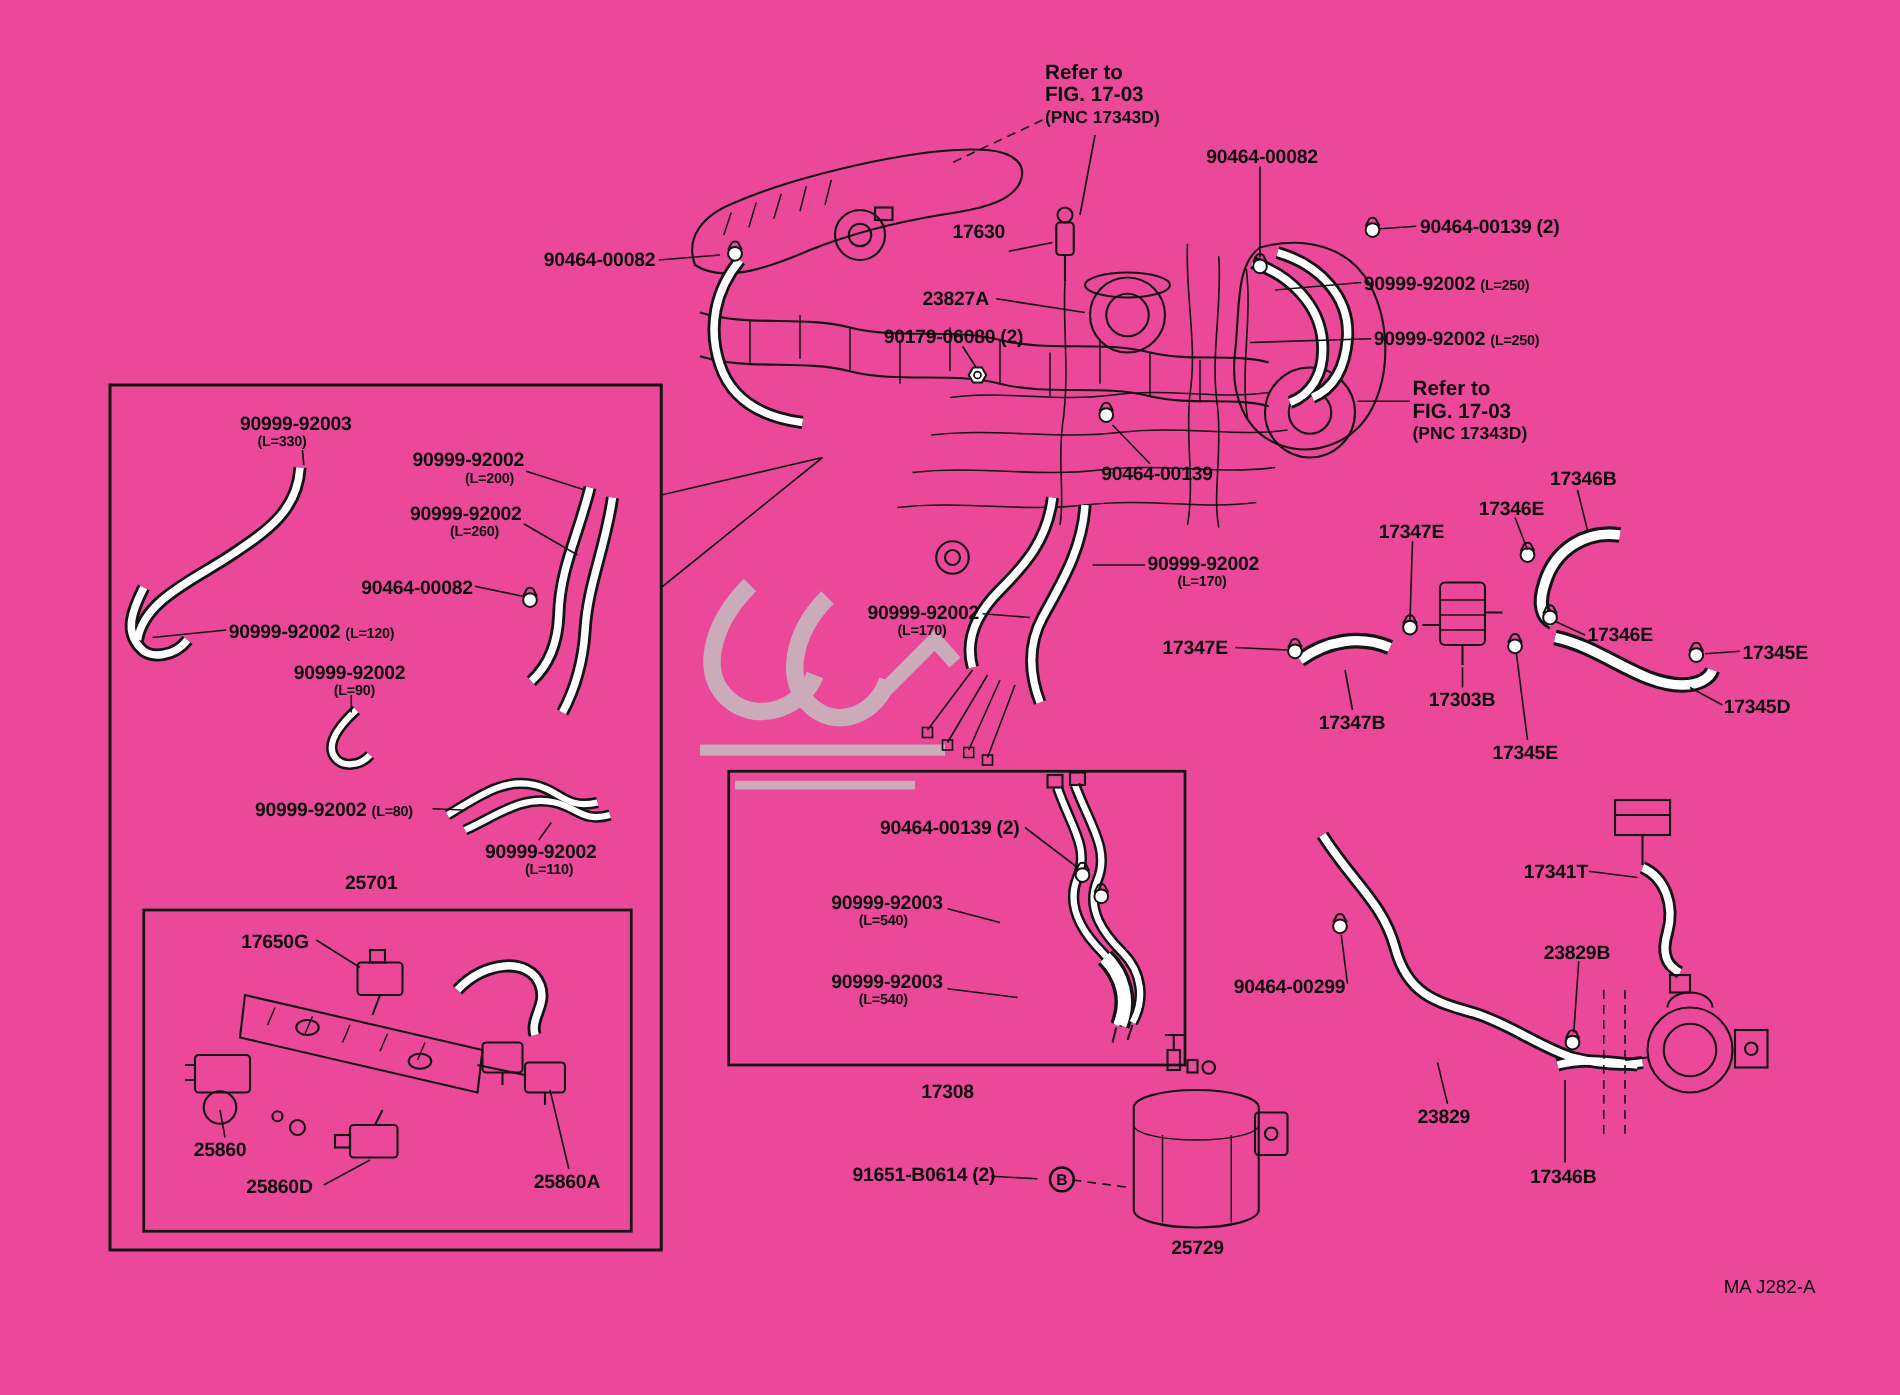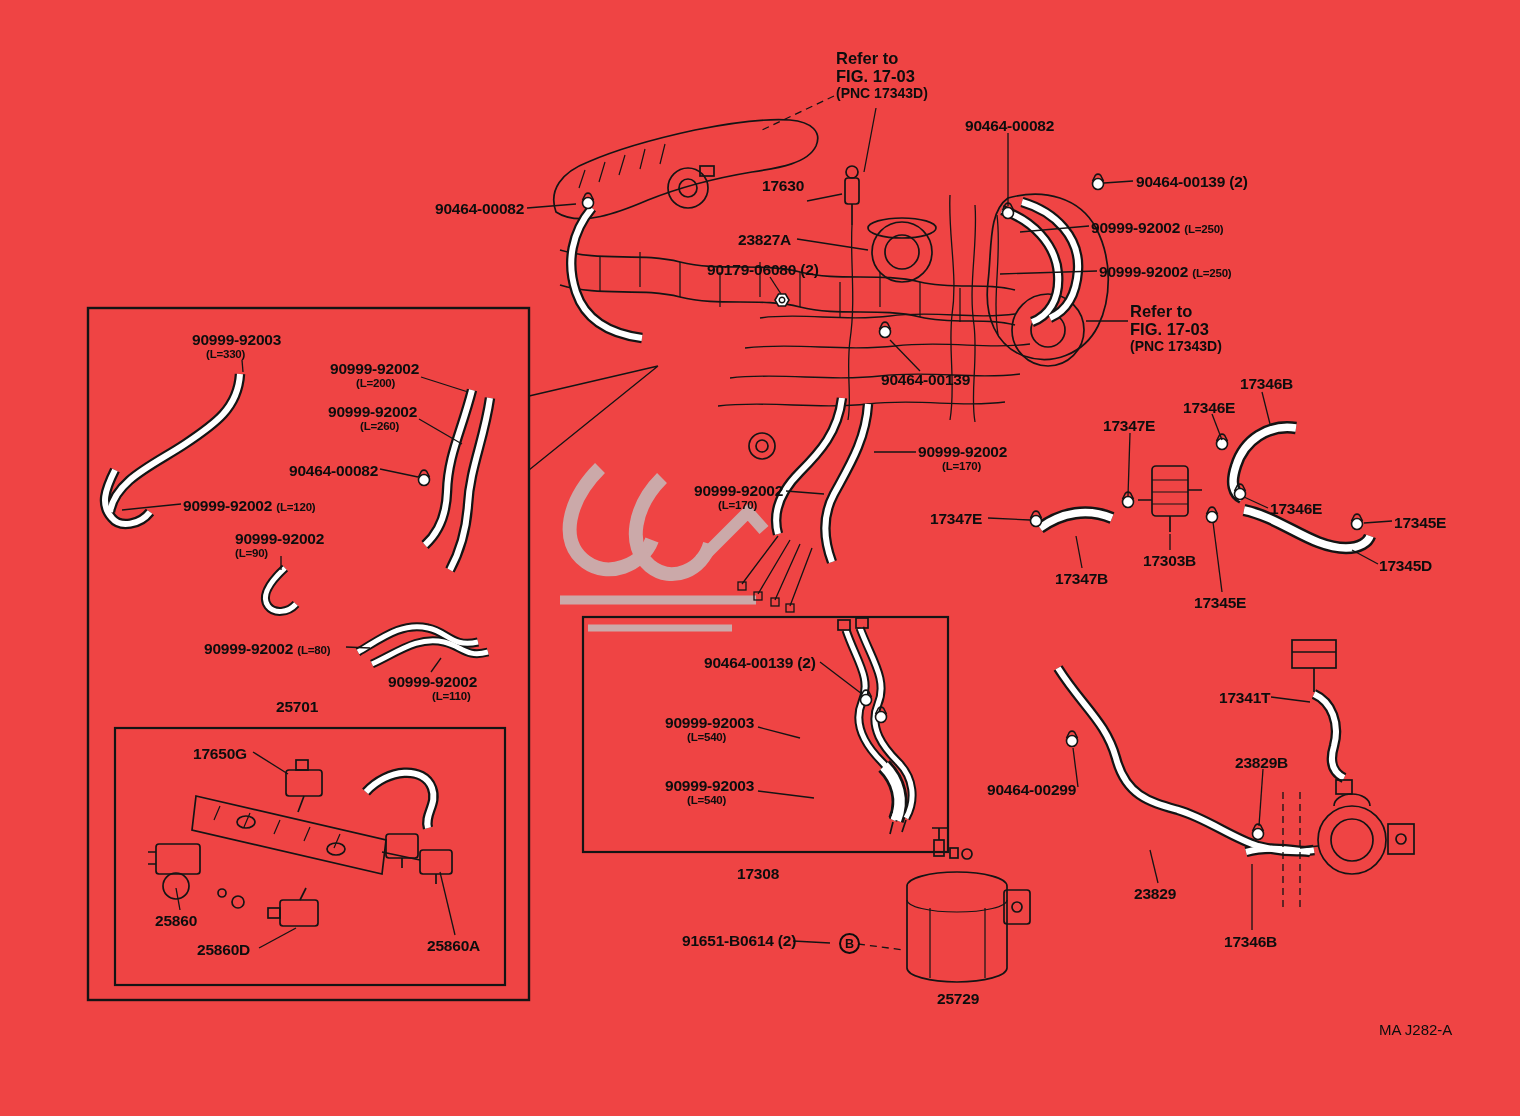--- a/index.html
+++ b/index.html
@@ -1,17 +1,17 @@
 <!DOCTYPE html>
 <html><head>
 <meta charset="utf-8">
 <style>
   *{margin:0;padding:0;box-sizing:border-box}
   html,body{background:#fff}
-  #stage{position:relative;width:1520px;height:1116px;background:#ef4444;overflow:hidden;
+  #stage{position:relative;width:1520px;height:1116px;background:#ec4899;overflow:hidden;
          font-family:"Liberation Sans",sans-serif}
   #stage > svg{position:absolute;left:0;top:0}
   .lbl{position:absolute;font-weight:bold;font-size:15.5px;line-height:1.12;color:#0d0d0d;
        white-space:nowrap;letter-spacing:-0.2px}
   .sub{font-size:11.5px;font-weight:bold}
   .below{display:block;font-size:11.5px}
   .refer{position:absolute;font-weight:bold;color:#0d0d0d;line-height:1.08;white-space:nowrap}
   .refer .big{font-size:16.5px}
   .refer .small{font-size:14px}
   .bmark{position:absolute;width:21px;height:21px;border:2px solid #0d0d0d;border-radius:50%;
@@ -347,48 +347,48 @@
 <div class="lbl" style="left:1379px;top:557px">17345D</div>
 <div class="lbl" style="left:1194px;top:594px">17345E</div>
 
 <div class="lbl" style="left:192px;top:331px">
   <span>90999-92003</span>
   <span class="below" style="margin-left:14px">(L=330)</span>
 </div>
 
 <div class="lbl" style="left:330px;top:360px">
   <span>90999-92002</span>
-  <span class="below" style="margin-left:26px">(L=200)</span>
+  <span class="below" style="margin-left:42px">(L=200)</span>
 </div>
 
 <div class="lbl" style="left:328px;top:403px">
   <span>90999-92002</span>
   <span class="below" style="margin-left:32px">(L=260)</span>
 </div>
 
 <div class="lbl" style="left:289px;top:462px">90464-00082</div>
 
 <div class="lbl" style="left:183px;top:497px">
   <span>90999-92002</span>
   <span class="sub">(L=120)</span>
 </div>
 
 <div class="lbl" style="left:235px;top:530px">
   <span>90999-92002</span>
-  <span class="below" style="">(L=90)</span>
+  <span class="below" style="margin-left:32px">(L=90)</span>
 </div>
 
 <div class="lbl" style="left:204px;top:640px">
   <span>90999-92002</span>
   <span class="sub">(L=80)</span>
 </div>
 
 <div class="lbl" style="left:388px;top:673px">
   <span>90999-92002</span>
-  <span class="below" style="margin-left:44px">(L=110)</span>
+  <span class="below" style="margin-left:32px">(L=110)</span>
 </div>
 
 <div class="lbl" style="left:276px;top:698px">25701</div>
 <div class="lbl" style="left:193px;top:745px">17650G</div>
 <div class="lbl" style="left:155px;top:912px">25860</div>
 <div class="lbl" style="left:197px;top:941px">25860D</div>
 <div class="lbl" style="left:427px;top:937px">25860A</div>
 
 <div class="lbl" style="left:704px;top:654px">90464-00139 (2)</div>
 

